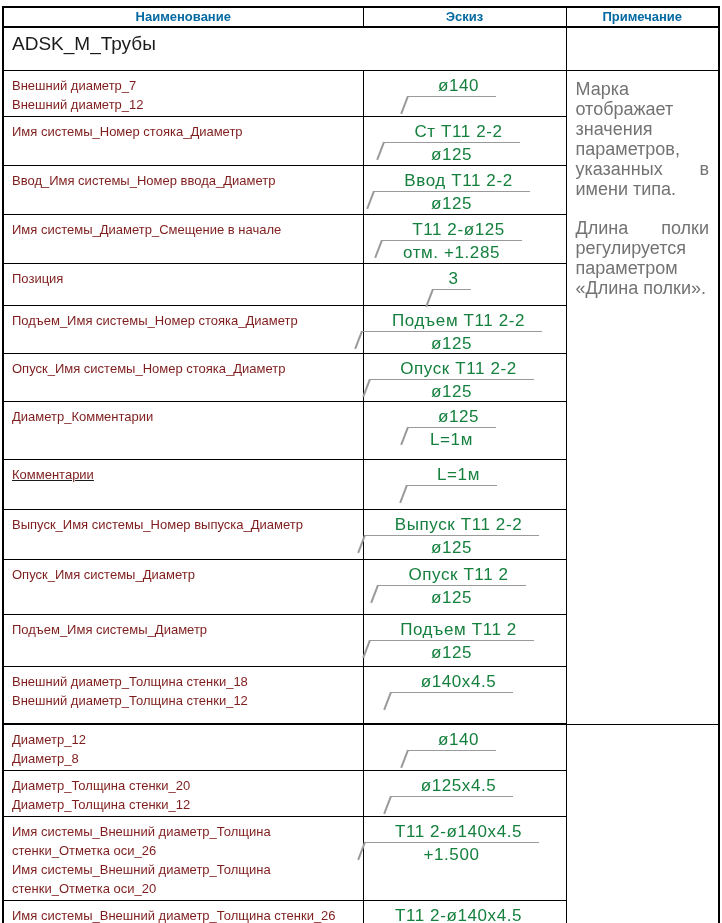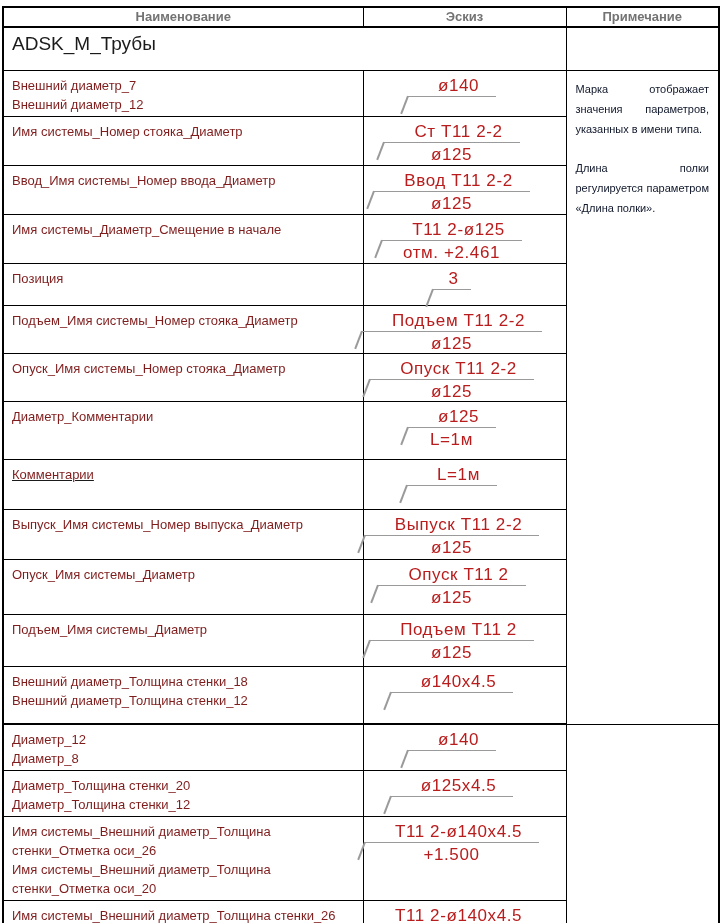--- a/index.html
+++ b/index.html
@@ -13,58 +13,58 @@
   table.spec{
     border-collapse:collapse;
     table-layout:fixed;
     width:716px;
     border:2px solid #000;
   }
   td,th{border:1px solid #000;vertical-align:top;box-sizing:border-box;}
 
   thead th{
     border-bottom:2px solid #000;
-    font-size:13px;font-weight:bold;color:#737373;
+    font-size:13px;font-weight:bold;color:#0369a1;
     text-align:center;padding:1px 0 2px 0;height:16px;
   }
 
   .name-cell{
     font-size:13px;line-height:19px;color:#7f1d1d;
     padding:5px 6px 2px 8px;
   }
   .name-cell div{white-space:normal;}
 
   .sketch-cell{
     text-align:center;
     padding:5px 0 0 0;
   }
 
   
   .tag{
     display:inline-flex;flex-direction:column;align-items:center;
     transform:translateX(-13px);
-    font-size:17px;line-height:19px;letter-spacing:.6px;color:#b91c1c;
+    font-size:17px;line-height:19px;letter-spacing:.6px;color:#15803d;
   }
   .tag-top{
     position:relative;
     padding:0 17px 1px 31px;
     border-bottom:1.5px solid #9a9a9a;
   }
   .tag-top.short{padding:0 12px 1px 16px;}
   .tag-top::after{ 
     content:"";
     position:absolute;left:0;bottom:-19px;
     width:1.5px;height:19px;background:#9a9a9a;
     transform-origin:top center;
     transform:rotate(21deg);
   }
   .tag-bottom{padding-top:2px;}
 
   .note-cell{
-    font-size:11px;line-height:20px;color:#0f172a;
+    font-size:18px;line-height:20px;color:#737373;
     padding:8px 9px 0 9px;
     text-align:justify;
   }
   .note-cell p{margin:0 0 19px 0;}
 
   tr.section-end td{border-bottom:2px solid #000;}
   .family-cell{font-size:19px;padding:5px 6px 2px 8px;}
 </style>
 </head>
 <body>
@@ -118,21 +118,21 @@
               <div class="tag-top">Ввод Т11 2-2</div>
               <div class="tag-bottom">ø125</div>
             </div></td>
         </tr>
         <tr style="height: 49px;">
           <td class="name-cell">
             <div>Имя системы_Диаметр_Смещение в начале</div>
           </td>
           <td class="sketch-cell"><div class="tag">
               <div class="tag-top">Т11 2-ø125</div>
-              <div class="tag-bottom">отм. +2.461</div>
+              <div class="tag-bottom">отм. +1.285</div>
             </div></td>
         </tr>
         <tr style="height: 42px;">
           <td class="name-cell">
             <div>Позиция</div>
           </td>
           <td class="sketch-cell"><div class="tag">
               <div class="tag-top short">3</div>
             </div></td>
         </tr>

